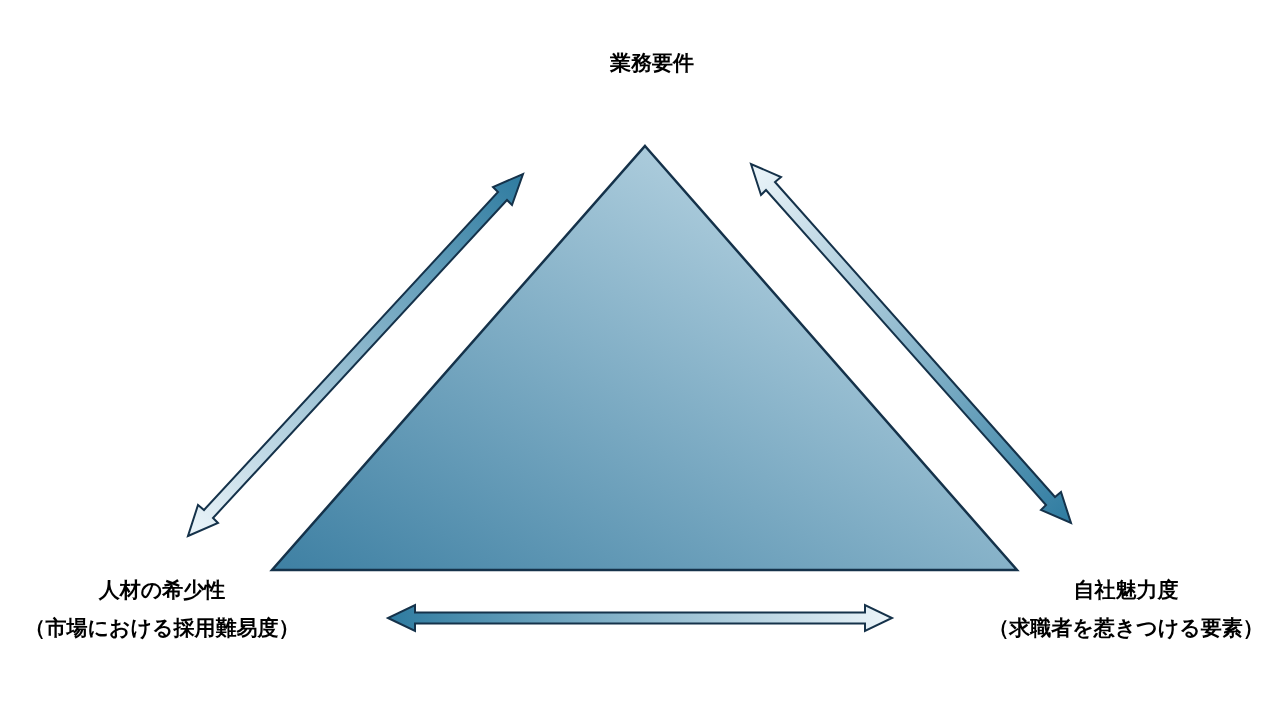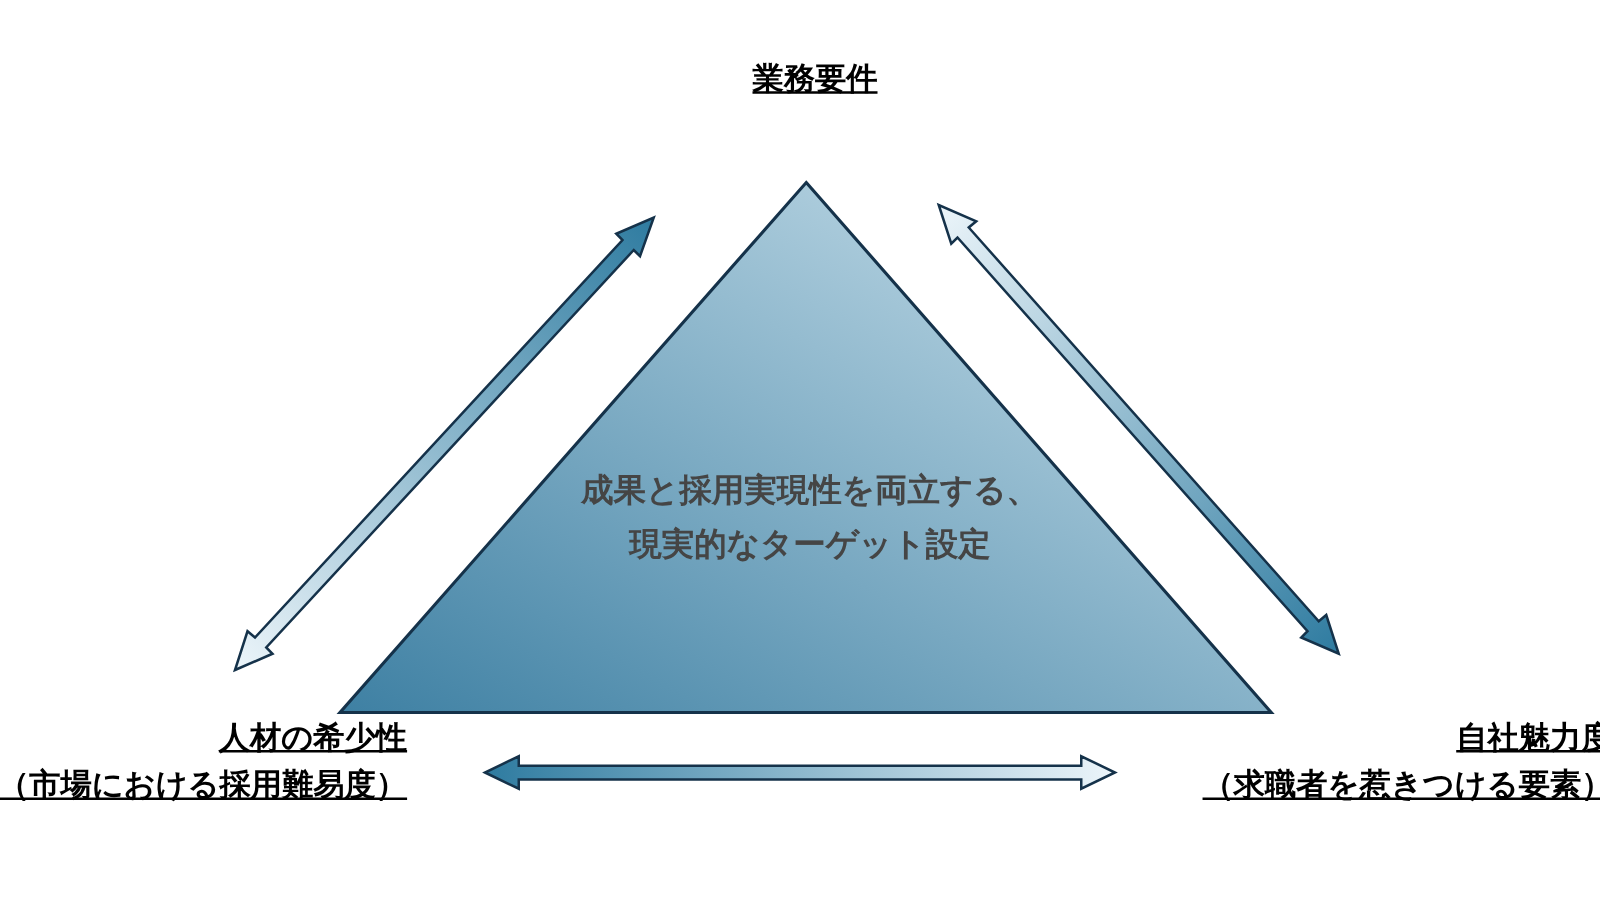--- a/index.html
+++ b/index.html
@@ -18,26 +18,25 @@
   .diagram-svg {
     position: absolute;
     left: 0;
     top: 0;
     width: 1280px;
     height: 720px;
   }
   .v-label {
     position: absolute;
     transform: translateX(-50%);
-    text-align: right;
+    text-align: center;
     font-weight: bold;
     color: var(--label-text, #000);
-    font-size: 25px;
+    font-size: 21px;
     white-space: nowrap;
-    text-decoration: underline;
   }
   .v-label .line {
     display: block;
     line-height: 40px;
   }
   .v-label.bottom .line {
     line-height: 38px;
   }
   .center-label {
     position: absolute;
@@ -98,18 +97,14 @@
   <div class="v-label bottom left-label">
     <span class="line">人材の希少性</span>
     <span class="line">（市場における採用難易度）</span>
   </div>
 
   <div class="v-label bottom right-label">
     <span class="line">自社魅力度</span>
     <span class="line">（求職者を惹きつける要素）</span>
   </div>
 
-  <div class="center-label">
-    <span class="line">成果と採用実現性を両立する、</span>
-    <span class="line">現実的なターゲット設定</span>
-  </div>
 
 </div>
 
 </body></html>

